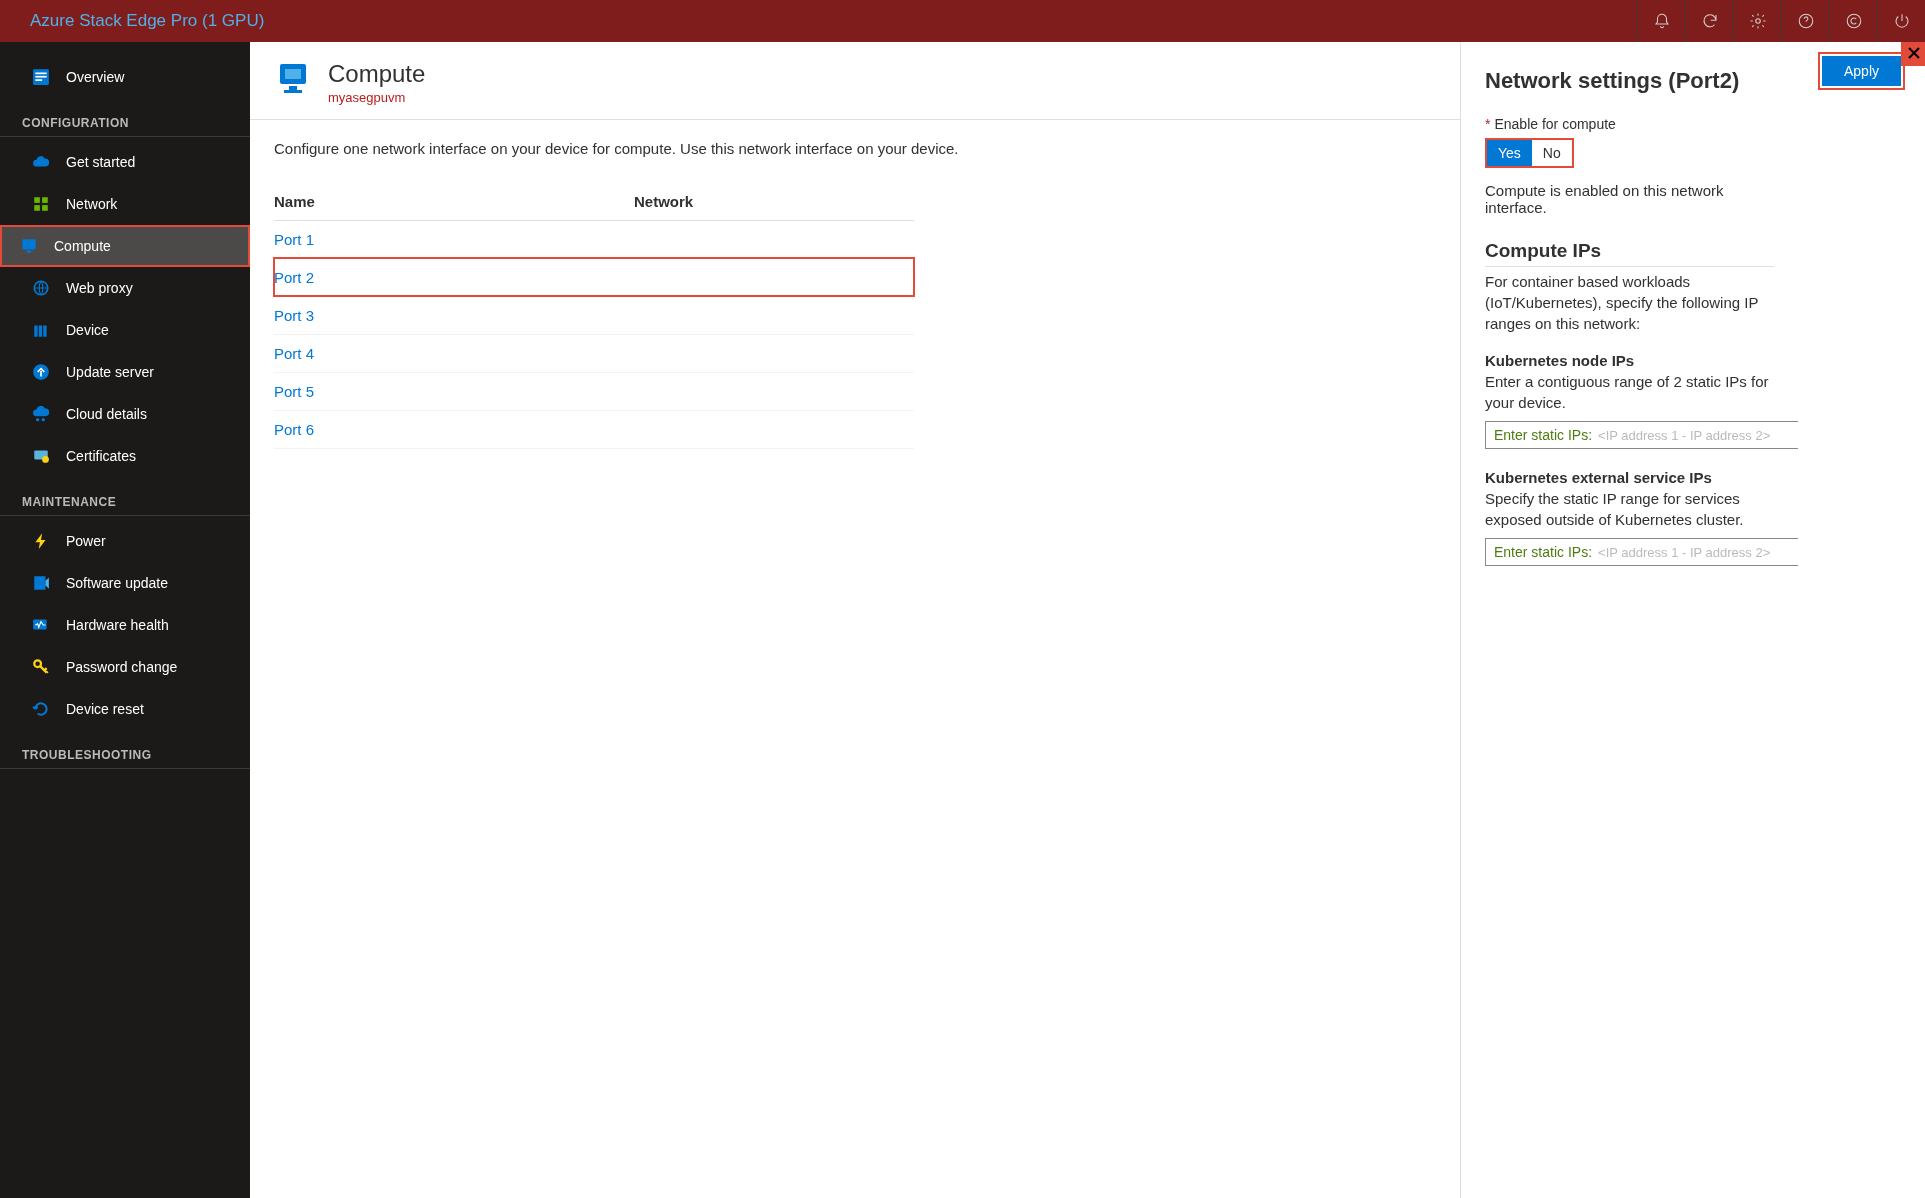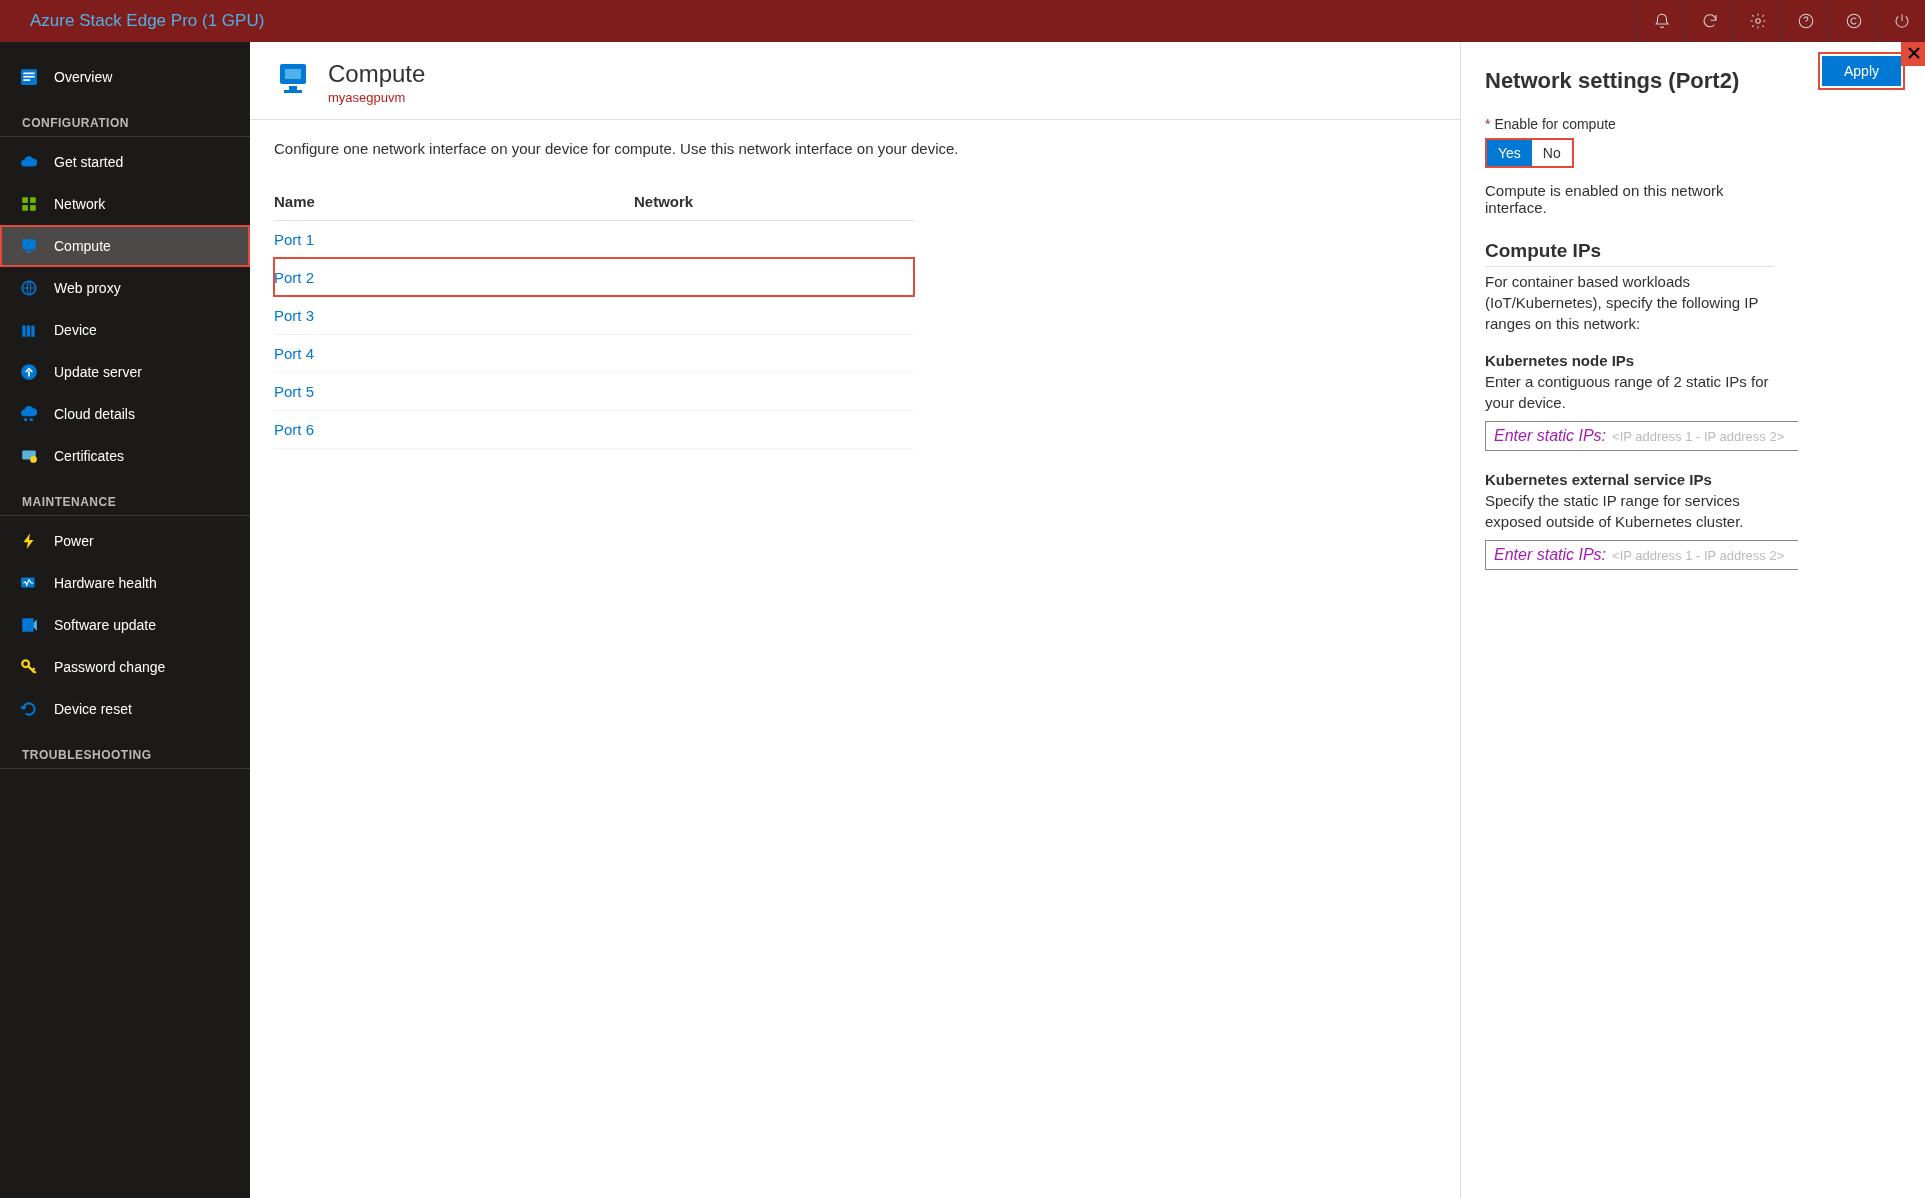--- a/index.html
+++ b/index.html
@@ -13,21 +13,21 @@
     .header-icons { display: flex; height: 100%; }
     .header-icon { width: 48px; display: flex; align-items: center; justify-content: center; border-left: 1px solid #3b3a39; cursor: pointer; }
     .header-icon svg { width: 18px; height: 18px; fill: none; stroke: #d2d0ce; stroke-width: 1.4; }
     
     
     .body { flex: 1; display: flex; overflow: hidden; }
     
     
     .sidebar { width: 250px; background: #1b1a19; color: #d2d0ce; padding-top: 14px; overflow-y: auto; }
     .sidebar-section-title { font-size: 12px; letter-spacing: 0.5px; font-weight: 600; color: #bcbab8; padding: 18px 22px 6px; border-bottom: 1px solid #3b3a39; margin-bottom: 4px; }
-    .sidebar-item { display: flex; align-items: center; height: 42px; padding: 0 20px; cursor: pointer; font-size: 14px; }
+    .sidebar-item { display: flex; align-items: center; height: 42px; padding: 0 32px; cursor: pointer; font-size: 14px; }
     .sidebar-item.active { background: #4c4a48; border: 2px solid #e24a3a; padding: 0 18px; }
     .sidebar-icon { width: 18px; height: 18px; margin-right: 16px; display: flex; align-items: center; justify-content: center; flex-shrink: 0; }
     .sidebar-icon svg { width: 18px; height: 18px; }
     .sidebar-label { color: #fff; }
     
     
     .main { flex: 1; display: flex; flex-direction: column; background: #fff; overflow: hidden; position: relative; }
     .main-header { display: flex; align-items: flex-start; padding: 18px 24px 14px; border-bottom: 1px solid #e1dfdd; }
     .main-icon { width: 38px; height: 38px; margin-right: 16px; }
     .main-title { font-size: 24px; font-weight: 400; color: #323130; }
@@ -55,21 +55,21 @@
     .field-label { font-size: 14px; color: #323130; margin-bottom: 6px; }
     .toggle-group { display: flex; border: 2px solid #e24a3a; width: fit-content; margin-bottom: 14px; }
     .toggle-btn { padding: 5px 11px; font-size: 14px; cursor: pointer; background: #fff; color: #323130; }
     .toggle-btn.active { background: #0078d4; color: #fff; }
     .status-text { font-size: 15px; color: #323130; margin-bottom: 24px; }
     .section-h { font-size: 19px; font-weight: 600; margin-bottom: 4px; border-bottom: 1px solid #e1dfdd; padding-bottom: 4px; }
     .section-p { font-size: 15px; color: #323130; margin-bottom: 18px; line-height: 1.4; }
     .sub-h { font-size: 15px; font-weight: 600; margin-bottom: 2px; }
     .sub-p { font-size: 15px; color: #323130; margin-bottom: 8px; line-height: 1.4; }
     .ip-input { display: flex; align-items: center; border: 1px solid #8a8886; padding: 5px 8px; width: 340px; margin-bottom: 20px; }
-    .ip-input-label { color: #a21caf; font-size: 16px; margin-right: 6px; font-style: italic; }
+    .ip-input-label { color: #4d7c0f; font-size: 14px; margin-right: 6px; }
     .ip-input-placeholder { color: #bcbab8; font-size: 13px; }
     .panel-footer { padding: 14px 24px 18px; }
     .apply-btn { background: #0078d4; color: #fff; border: none; padding: 7px 22px; font-size: 14px; cursor: pointer; outline: 2px solid #e24a3a; outline-offset: 2px; }
   </style>
 </head>
 <body>
 
 <div class="app">
 
   <div class="header">
@@ -207,34 +207,34 @@
          <span class="sidebar-icon">
             <svg viewBox="0 0 16 16">
               <path d="M9 1L3 9h4l-1 6 6-8H8z" fill="#fcd116"></path>
             </svg>
           </span>
          <span class="sidebar-label">Power</span>
        </div>
         <div class="sidebar-item">
          <span class="sidebar-icon">
             <svg viewBox="0 0 16 16">
+              <rect x="2" y="2" width="10" height="12" fill="#0078d4"></rect>
+              <path d="M12 6l3-3v10l-3-3" fill="#50b0e8"></path>
+            </svg>
+          </span>
+         <span class="sidebar-label">Software update</span>
+       </div>
+        <div class="sidebar-item">
+         <span class="sidebar-icon">
+            <svg viewBox="0 0 16 16">
               <rect x="1" y="3" width="12" height="9" rx="1" fill="#0078d4"></rect>
               <path d="M3 8l2-1 1 3 2-5 2 3h2" stroke="#fff" fill="none" stroke-width="1"></path>
             </svg>
           </span>
          <span class="sidebar-label">Hardware health</span>
-       </div>
-        <div class="sidebar-item">
-         <span class="sidebar-icon">
-            <svg viewBox="0 0 16 16">
-              <rect x="2" y="2" width="10" height="12" fill="#0078d4"></rect>
-              <path d="M12 6l3-3v10l-3-3" fill="#50b0e8"></path>
-            </svg>
-          </span>
-         <span class="sidebar-label">Software update</span>
        </div>
         <div class="sidebar-item">
          <span class="sidebar-icon">
             <svg viewBox="0 0 16 16">
               <circle cx="5" cy="5" r="3" fill="none" stroke="#fcd116" stroke-width="2"></circle>
               <path d="M7 7l6 6M11 11l2-2M13 13l1-1" stroke="#fcd116" stroke-width="2"></path>
             </svg>
           </span>
          <span class="sidebar-label">Password change</span>
        </div>

